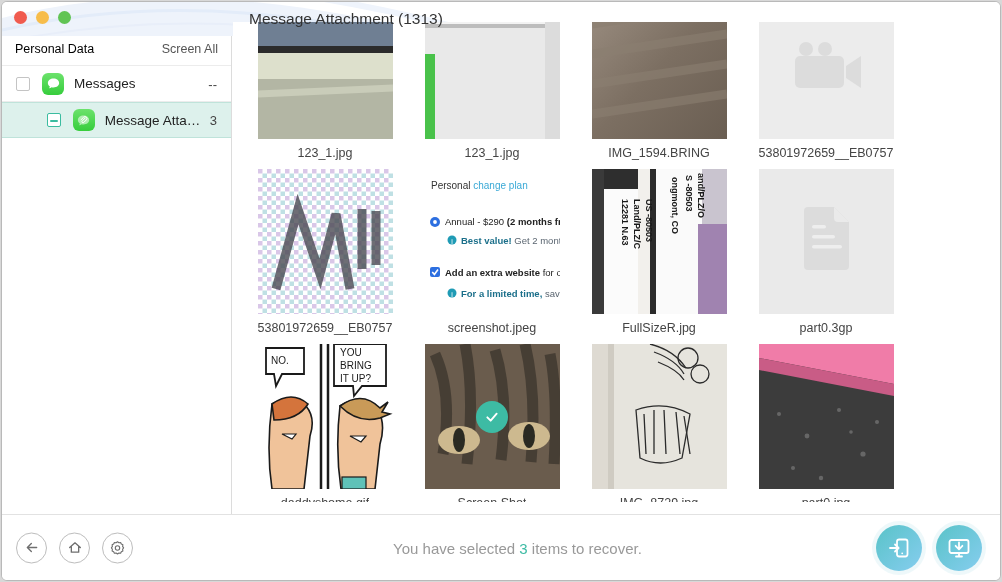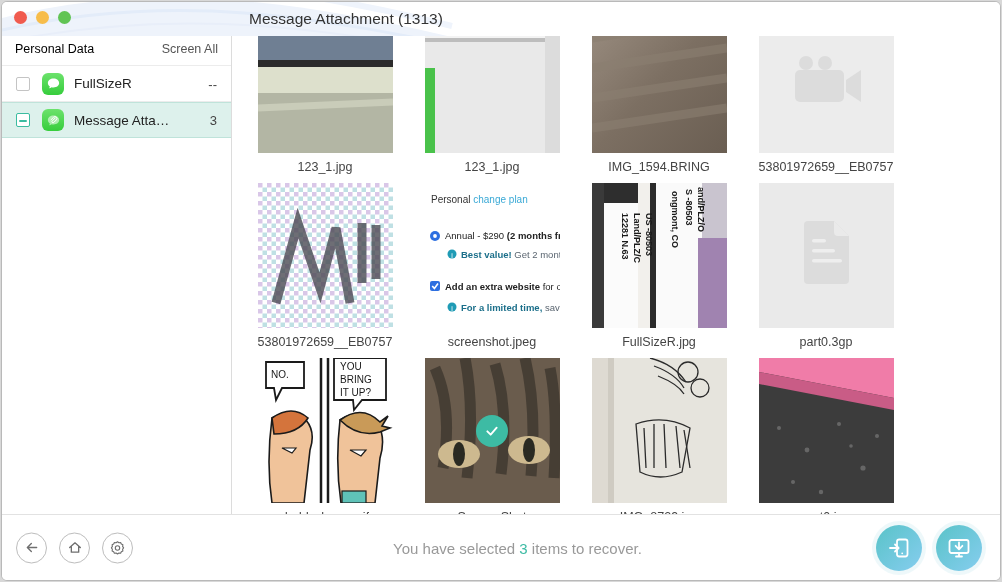--- a/index.html
+++ b/index.html
@@ -63,20 +63,21 @@
   }
   .side-row {
     position: relative; height: 36px;
     border-bottom: 1px solid #ececec;
     display: flex; align-items: center;
   }
   .side-row.selected { background: #ddf1ec; }
   .side-row.selected.bordered {
     border-top: 1px solid #bfe3da;
     border-bottom: 1px solid #bfe3da;
+    justify-content: center;
   }
   .cbx {
     width: 14px; height: 14px; margin-left: 14px;
     border: 1px solid #c4c4c4; border-radius: 2px;
     background: #fff; flex: 0 0 auto; position: relative;
   }
   .cbx.minus { border-color: #3bbca0; }
   .cbx.minus::after {
     content: ""; position: absolute; left: 2px; top: 5.5px;
     width: 8px; height: 2px; background: #3bbca0; border-radius: 1px;
@@ -91,21 +92,21 @@
     margin-left: 10px; font-size: 13.5px; color: #222222;
     white-space: nowrap; overflow: hidden;
   }
   .side-count {
     position: absolute; right: 14px; top: 50%; transform: translateY(-50%);
     font-size: 13px; color: #444444;
   }
 
   
   .content {
-    position: absolute; left: 231px; top: 34px;
+    position: absolute; left: 231px; top: 20px;
     width: 769px; height: 480px;
     background: #ffffff; overflow: hidden;
   }
   .grid {
     position: absolute; left: 0; top: -28px;
     width: 769px;
     display: flex; flex-wrap: wrap;
   }
   .cell {
     width: 150px; height: 175px; margin-left: 17px;
@@ -192,21 +193,21 @@
       <div class="select-all">Screen All</div>
     </div>
 
     <div class="side-row">
       <div class="cbx"></div>
       <div class="app-icon">
         <svg width="15" height="15" viewBox="0 0 24 24">
             <path d="M12 4C6.8 4 3 7.2 3 11.2c0 2.2 1.2 4.1 3.1 5.4-.1 1-.6 2.2-1.4 3.1 1.6-.2 3.2-1 4.2-1.8.9.2 1.9.4 3.1.4 5.2 0 9-3.2 9-7.1S17.2 4 12 4z" fill="#ffffff"></path>
           </svg>
       </div>
-      <div class="side-label">FullSizeR</div>
+      <div class="side-label">Messages</div>
       <div class="side-count">--</div>
     </div>
 
     <div class="side-row selected bordered">
       <div class="cbx minus"></div>
       <div class="app-icon">
         <svg width="15" height="15" viewBox="0 0 24 24">
             <path d="M12 4C6.8 4 3 7.2 3 11.2c0 2.2 1.2 4.1 3.1 5.4-.1 1-.6 2.2-1.4 3.1 1.6-.2 3.2-1 4.2-1.8.9.2 1.9.4 3.1.4 5.2 0 9-3.2 9-7.1S17.2 4 12 4z" fill="#ffffff" opacity=".55"></path>
             <path d="M14.5 8.2l-4.4 4.4a1.7 1.7 0 102.4 2.4l4-4a3 3 0 10-4.3-4.3l-4.1 4.1" stroke="#ffffff" stroke-width="1.6" fill="none" stroke-linecap="round"></path>
           </svg>

